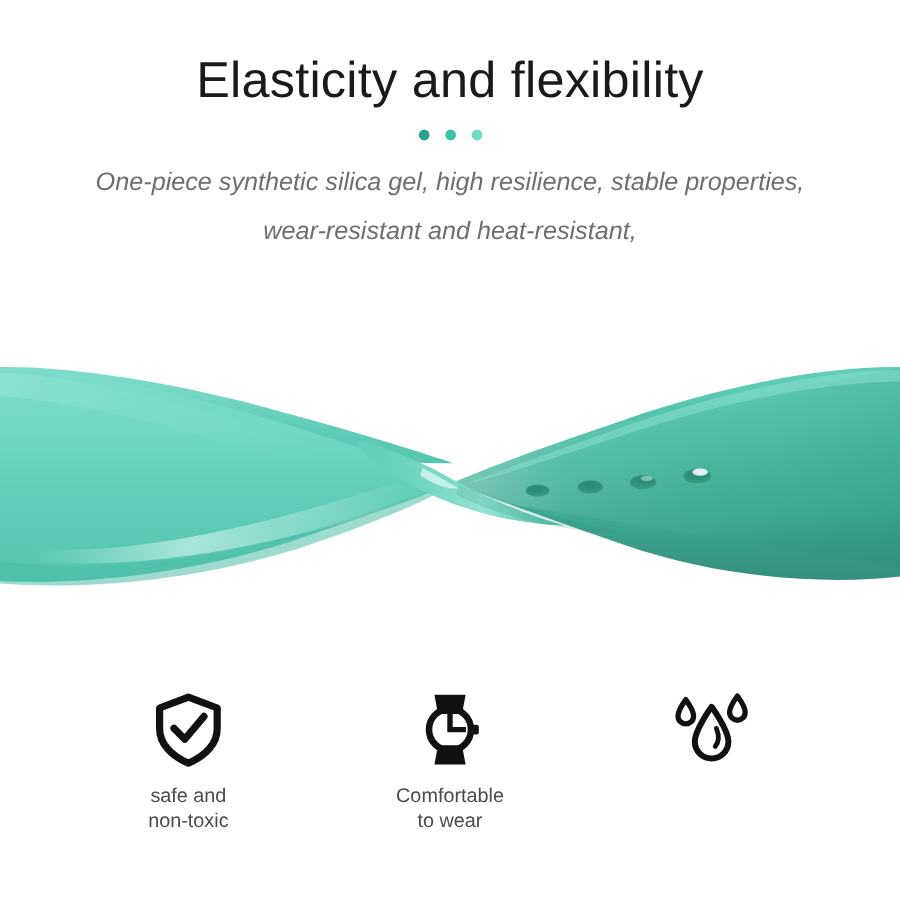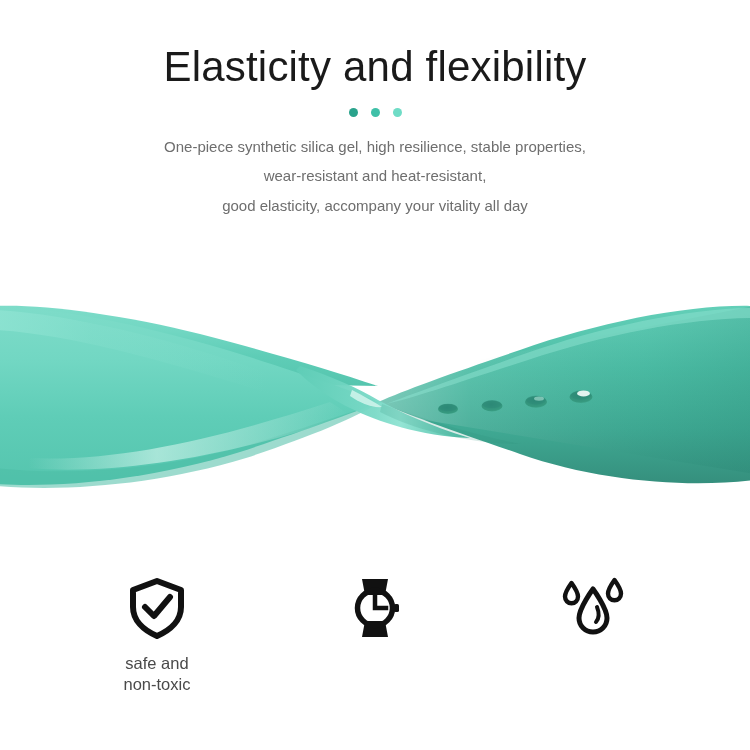--- a/index.html
+++ b/index.html
@@ -54,23 +54,24 @@
   .dot {
     width: 9px;
     height: 9px;
     border-radius: 50%;
     display: block;
   }
 
   .subtitle {
     margin-top: 14px;
     color: #6e6e6e;
-    font-size: 15px;
+    font-size: 21px;
     line-height: 1.95;
     font-weight: 400;
+    font-style: italic;
   }
 
   .subtitle .line { display: block; }
 
   
   .product {
     position: absolute;
     top: 262px;
     left: 0;
     width: 750px;
@@ -125,21 +126,20 @@
 
     <div class="dots">
       <span class="dot" style="background: rgb(42, 163, 140);"></span>
       <span class="dot" style="background: rgb(63, 192, 168);"></span>
       <span class="dot" style="background: rgb(111, 220, 198);"></span>
     </div>
 
     <div class="subtitle">
       <span class="line">One-piece synthetic silica gel, high resilience, stable properties,</span>
       <span class="line">wear-resistant and heat-resistant,</span>
-      <span class="line">good elasticity, accompany your vitality all day</span>
     </div>
   </div>
 
   <div class="product">
     <svg width="750" height="270" viewBox="0 0 750 270">
       <defs>
 
         <linearGradient id="gLeft" x1="0" y1="0" x2="0" y2="1">
           <stop offset="0%" stop-color="#7edcc9"></stop>
           <stop offset="30%" stop-color="#72d7c3"></stop>
@@ -296,20 +296,22 @@
 
           <path d="M22 45 H42 L45 61 H19 Z" fill="#111111"></path>
 
           <rect x="51" y="28" width="5" height="8" rx="1.6" fill="#111111"></rect>
 
           <circle cx="32" cy="32" r="17.5" fill="none" stroke="#111111" stroke-width="5.5"></circle>
 
           <path d="M32 32 V20 M32 32 H43" fill="none" stroke="#111111" stroke-width="4.5" stroke-linecap="square" stroke-linejoin="miter"></path>
         </svg>
       </div>
+      <div class="feature-label">Comfortable
+to wear</div>
     </div>
 
     <div class="feature">
       <div class="feature-icon">
         <svg width="64" height="64" viewBox="0 0 64 64" aria-hidden="true">
 
           <path d="M32 13 C32 13 46 32 46 42 C46 50 39.7 56 32 56
                    C24.3 56 18 50 18 42 C18 32 32 13 32 13 Z" fill="none" stroke="#111111" stroke-width="5" stroke-linejoin="round"></path>
 
           <path d="M36 31 C38 36 38.5 42 35 46" fill="none" stroke="#111111" stroke-width="4" stroke-linecap="round"></path>

